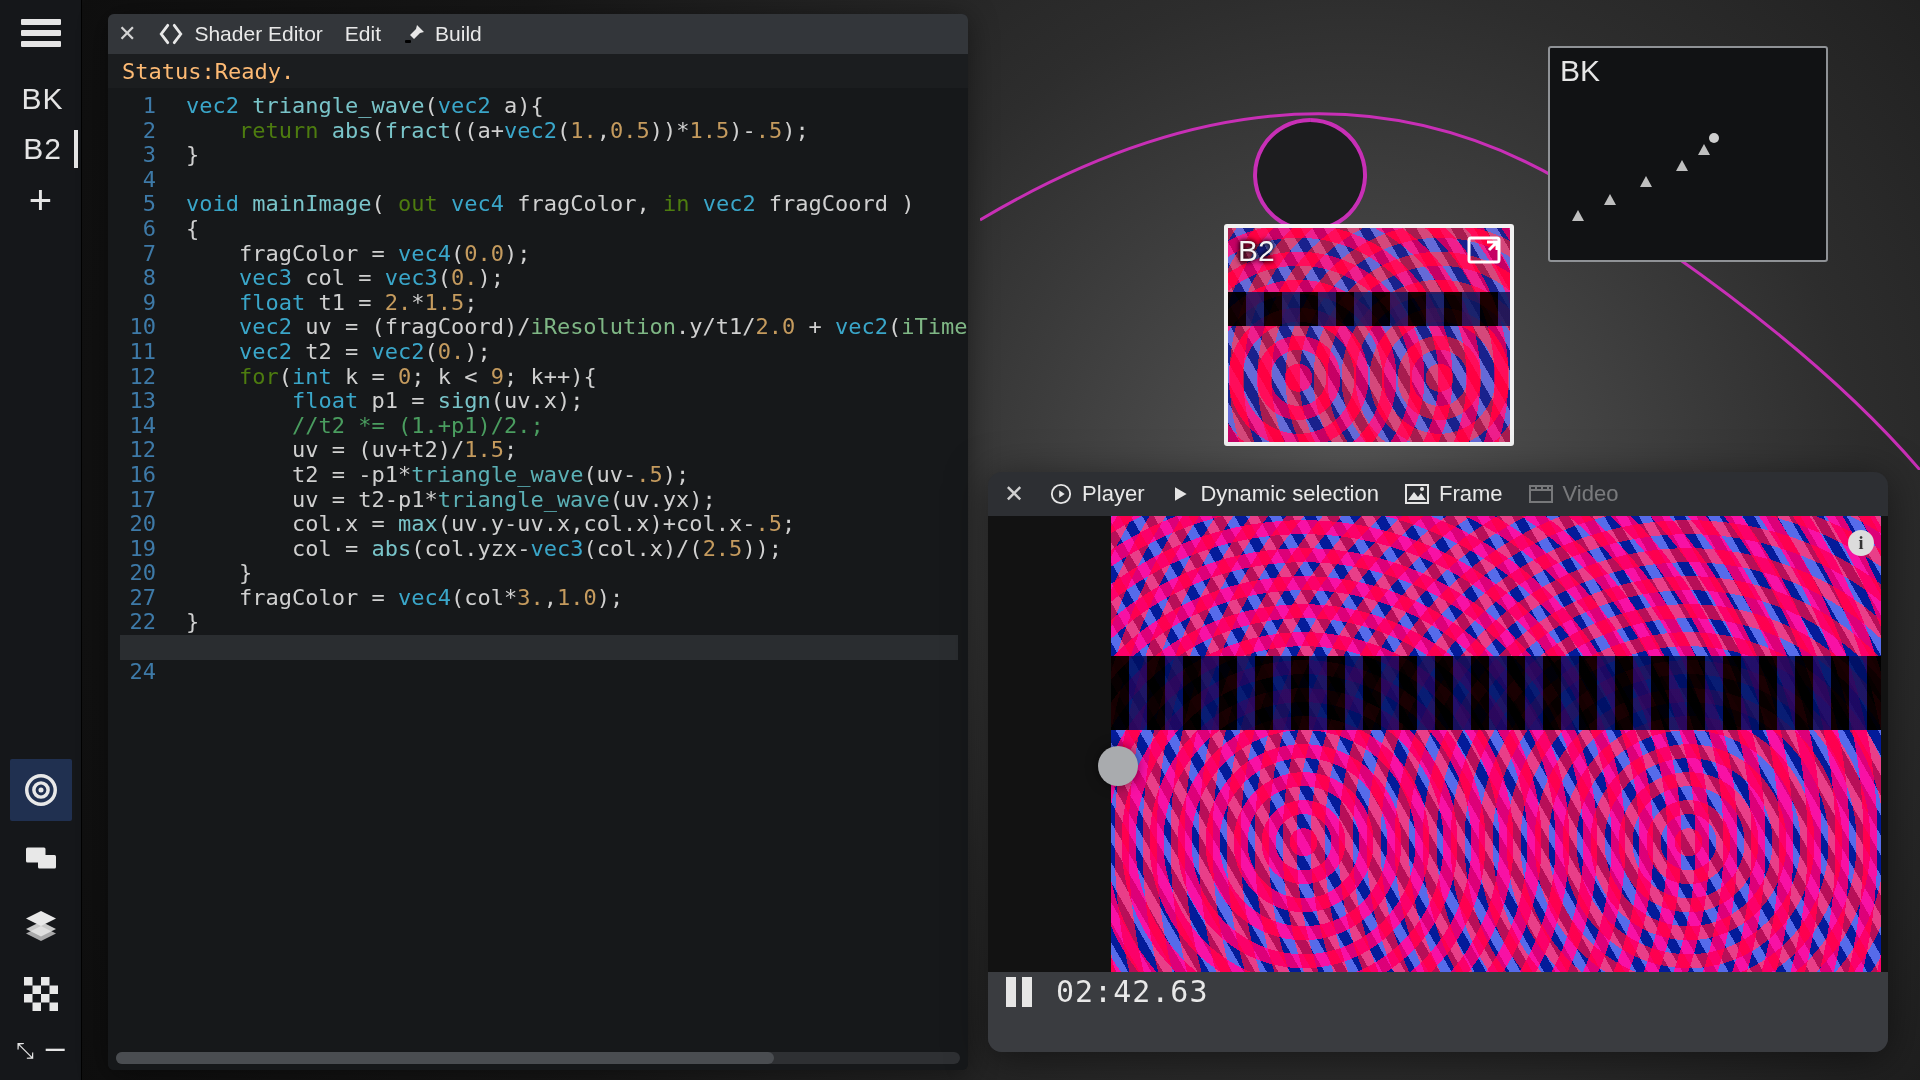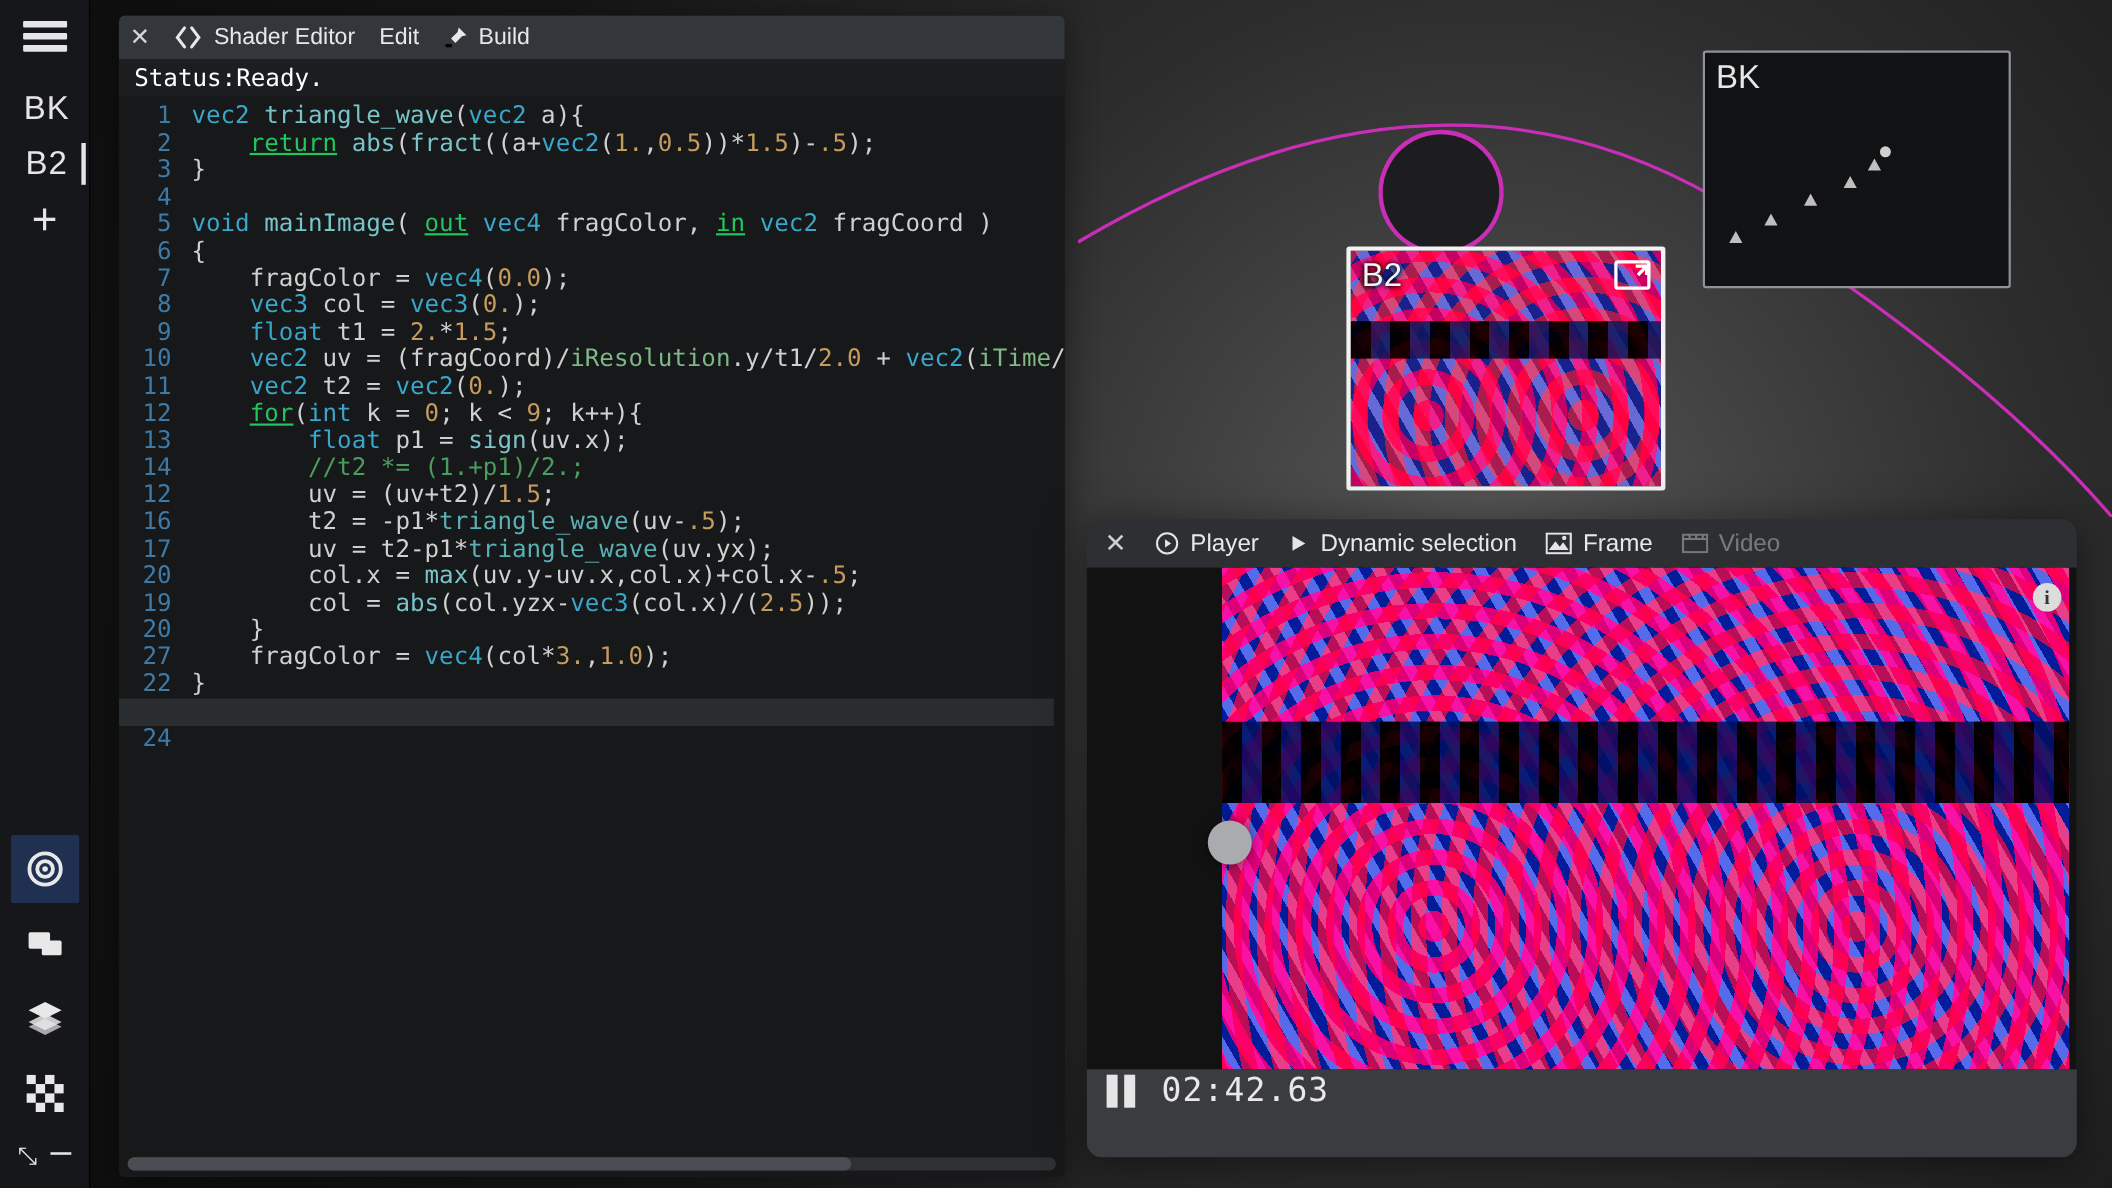--- a/index.html
+++ b/index.html
@@ -53,39 +53,39 @@
     padding: 0 10px; gap: 22px; font-size: 21px; color: #e8e8e8;
   }
   .editor-head .hx { cursor: pointer; font-size: 22px; color: #d5d5d5; }
   .editor-head .title { display: flex; align-items: center; gap: 10px; }
   .editor-head .title svg { fill: #e8e8e8; }
   .editor-head .act { cursor: pointer; }
   .editor-head .build { display: flex; align-items: center; gap: 8px; }
   .status-row {
     height: 34px; padding: 0 14px; display: flex; align-items: center;
     font-family: "Consolas","Menlo","DejaVu Sans Mono",monospace;
-    font-size: 22px; color: #ffffff; background: #1b1d1f;
+    font-size: 22px; color: #fdba74; background: #1b1d1f;
   }
   .code-area {
     flex: 1; background: #16181a; overflow: hidden; position: relative;
     font-family: "Consolas","Menlo","DejaVu Sans Mono",monospace;
     font-size: 22px; line-height: 1.12;
   }
   .code-gutter {
     position: absolute; left: 0; top: 0; width: 56px; text-align: right;
     padding: 6px 8px 0 0; color: #3e7aa8; user-select: none;
   }
   .code-gutter div { height: 24.6px; }
   .code-body {
-    position: absolute; left: 56px; right: 0; top: 0; padding: 6px 10px 0 10px;
+    position: absolute; left: 68px; right: 0; top: 0; padding: 6px 10px 0 10px;
     color: #d9dde2; white-space: pre;
   }
   .code-body .ln { height: 24.6px; }
   .code-body .hl { background: #2a2d30; display: block; margin-left: -66px; padding-left: 66px; }
-  .kw   { color: #22c55e; text-decoration: underline; }
+  .kw   { color: #4d7c0f; }
   .typ  { color: #3aa6c9; }
   .fn   { color: #79c4c9; }
   .num  { color: #c59b5e; }
   .id2  { color: #7fb785; }
   .cmnt { color: #4a9d5f; }
   .op   { color: #d0d0d0; }
   .fn2  { color: #5bb0b5; }
   .code-scroll {
     position: absolute; left: 8px; right: 8px; bottom: 6px; height: 12px;
     background: #2e3033; border-radius: 6px;

